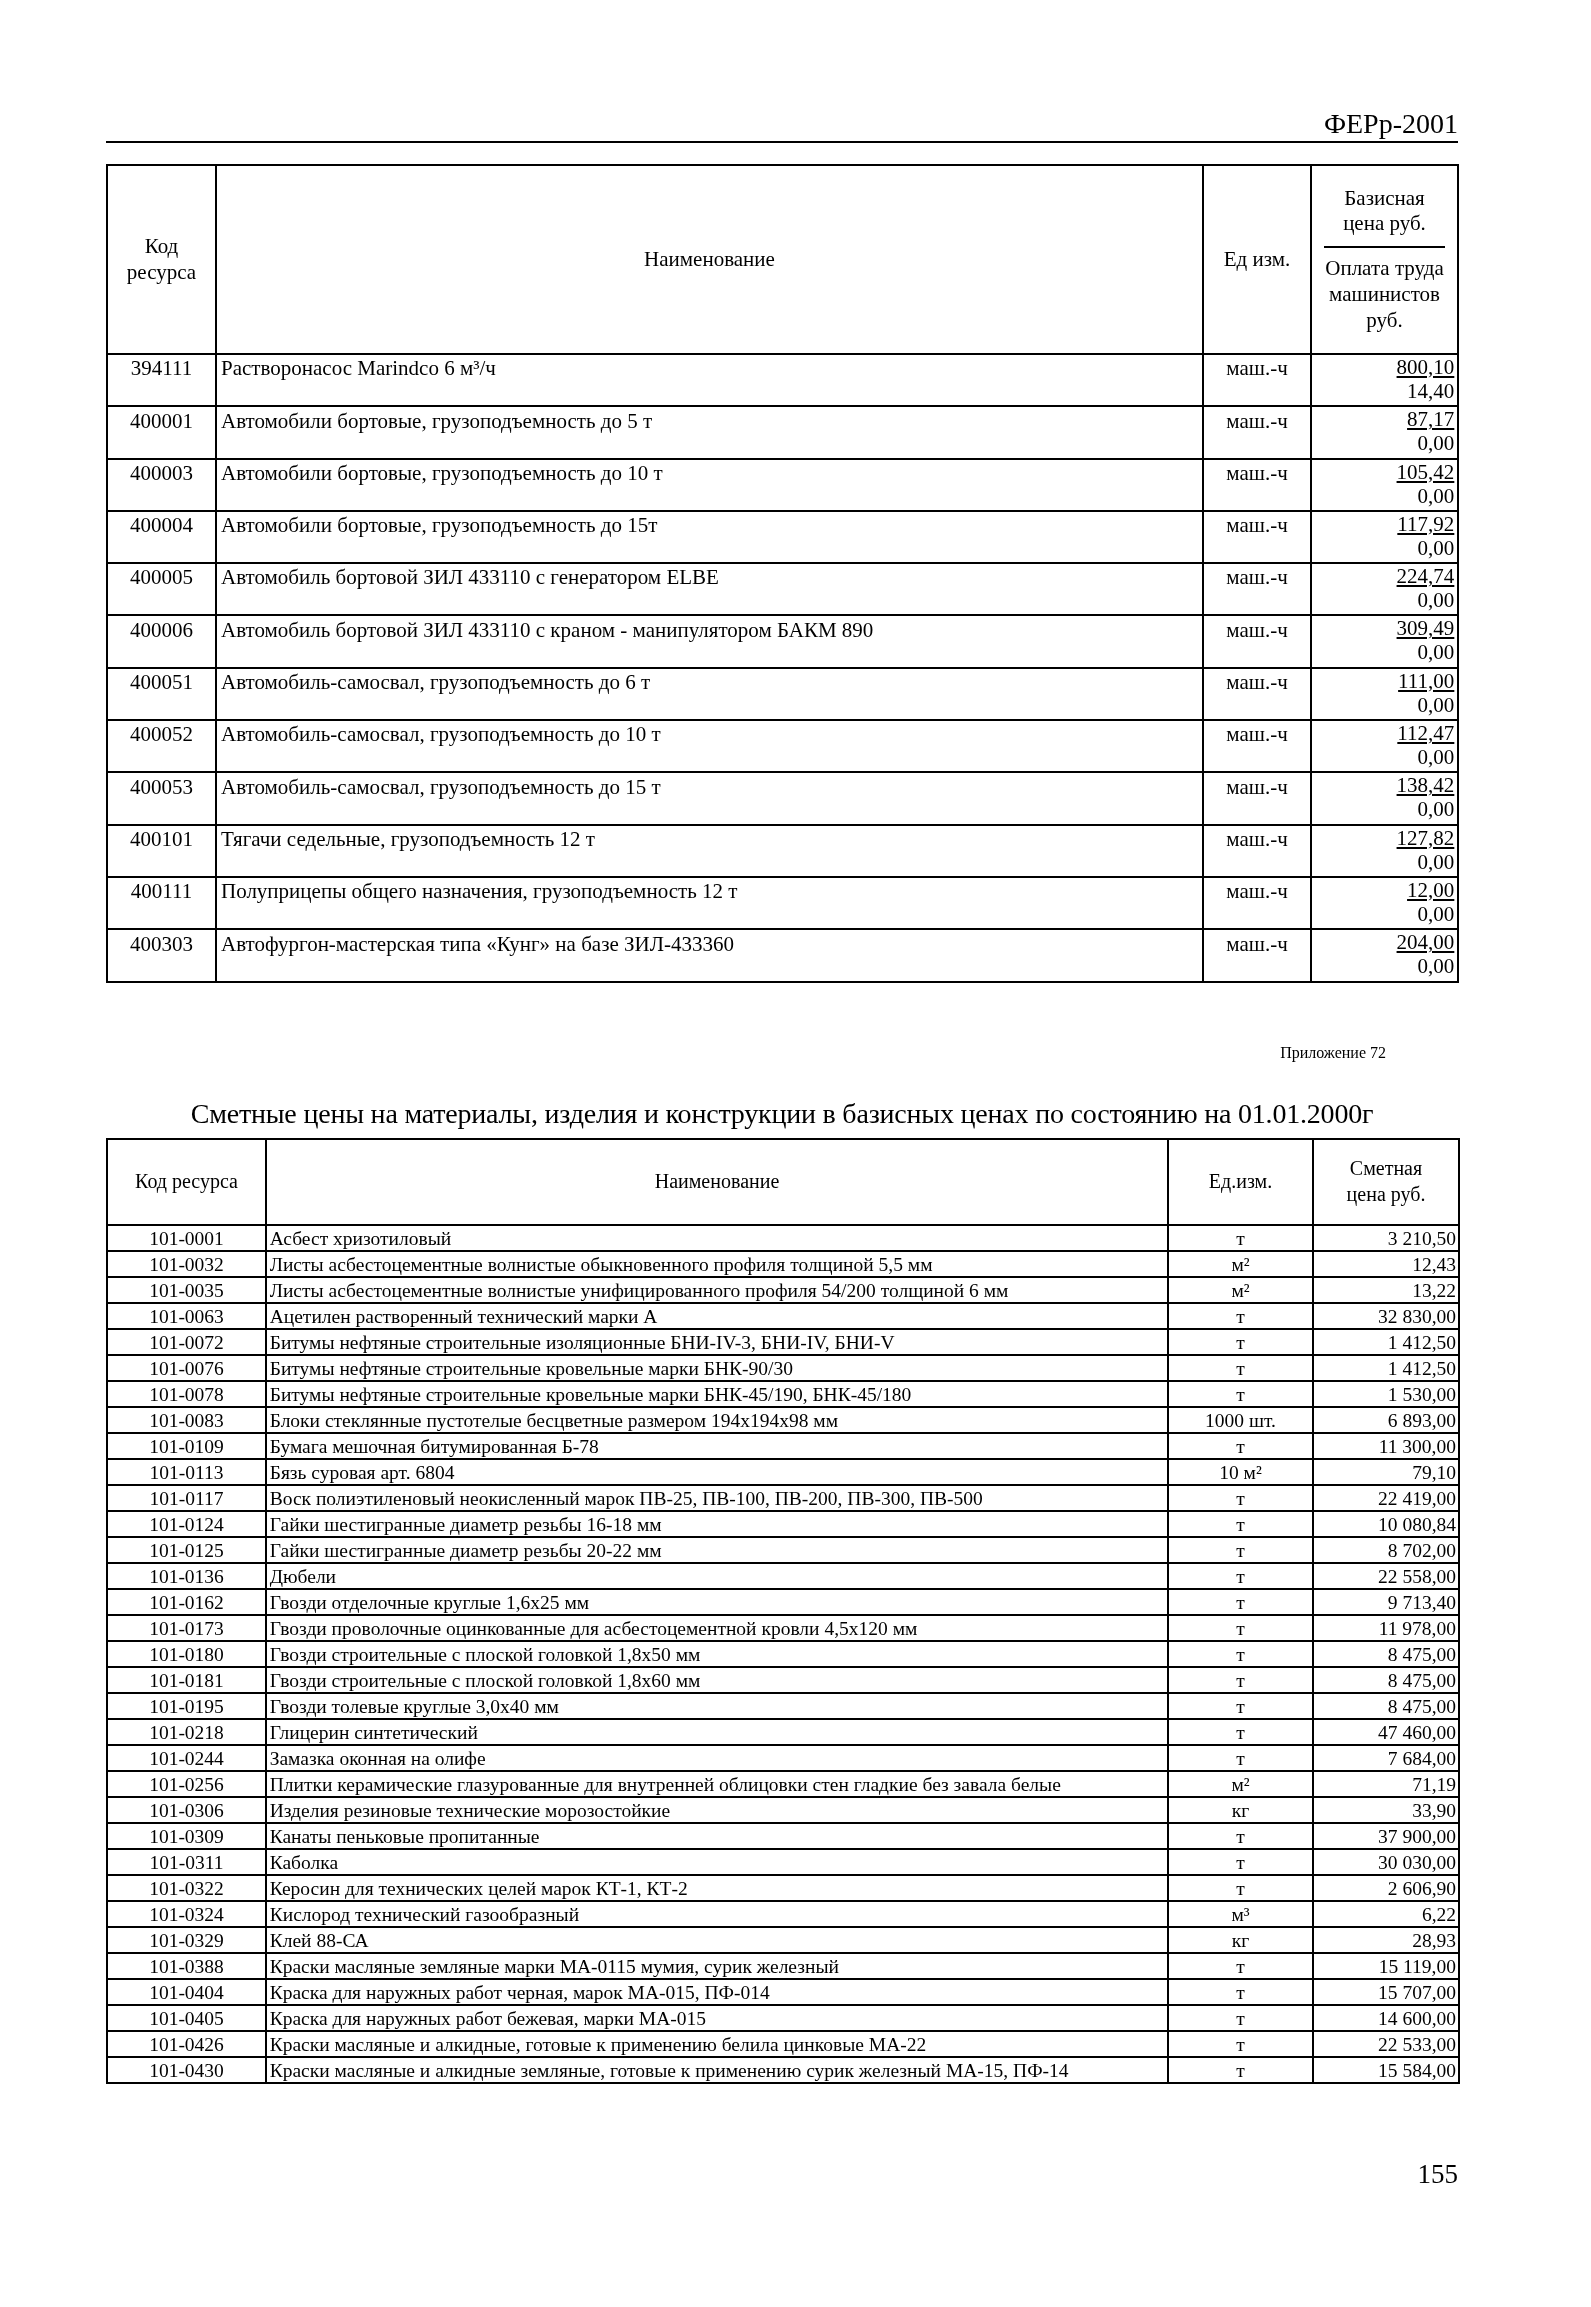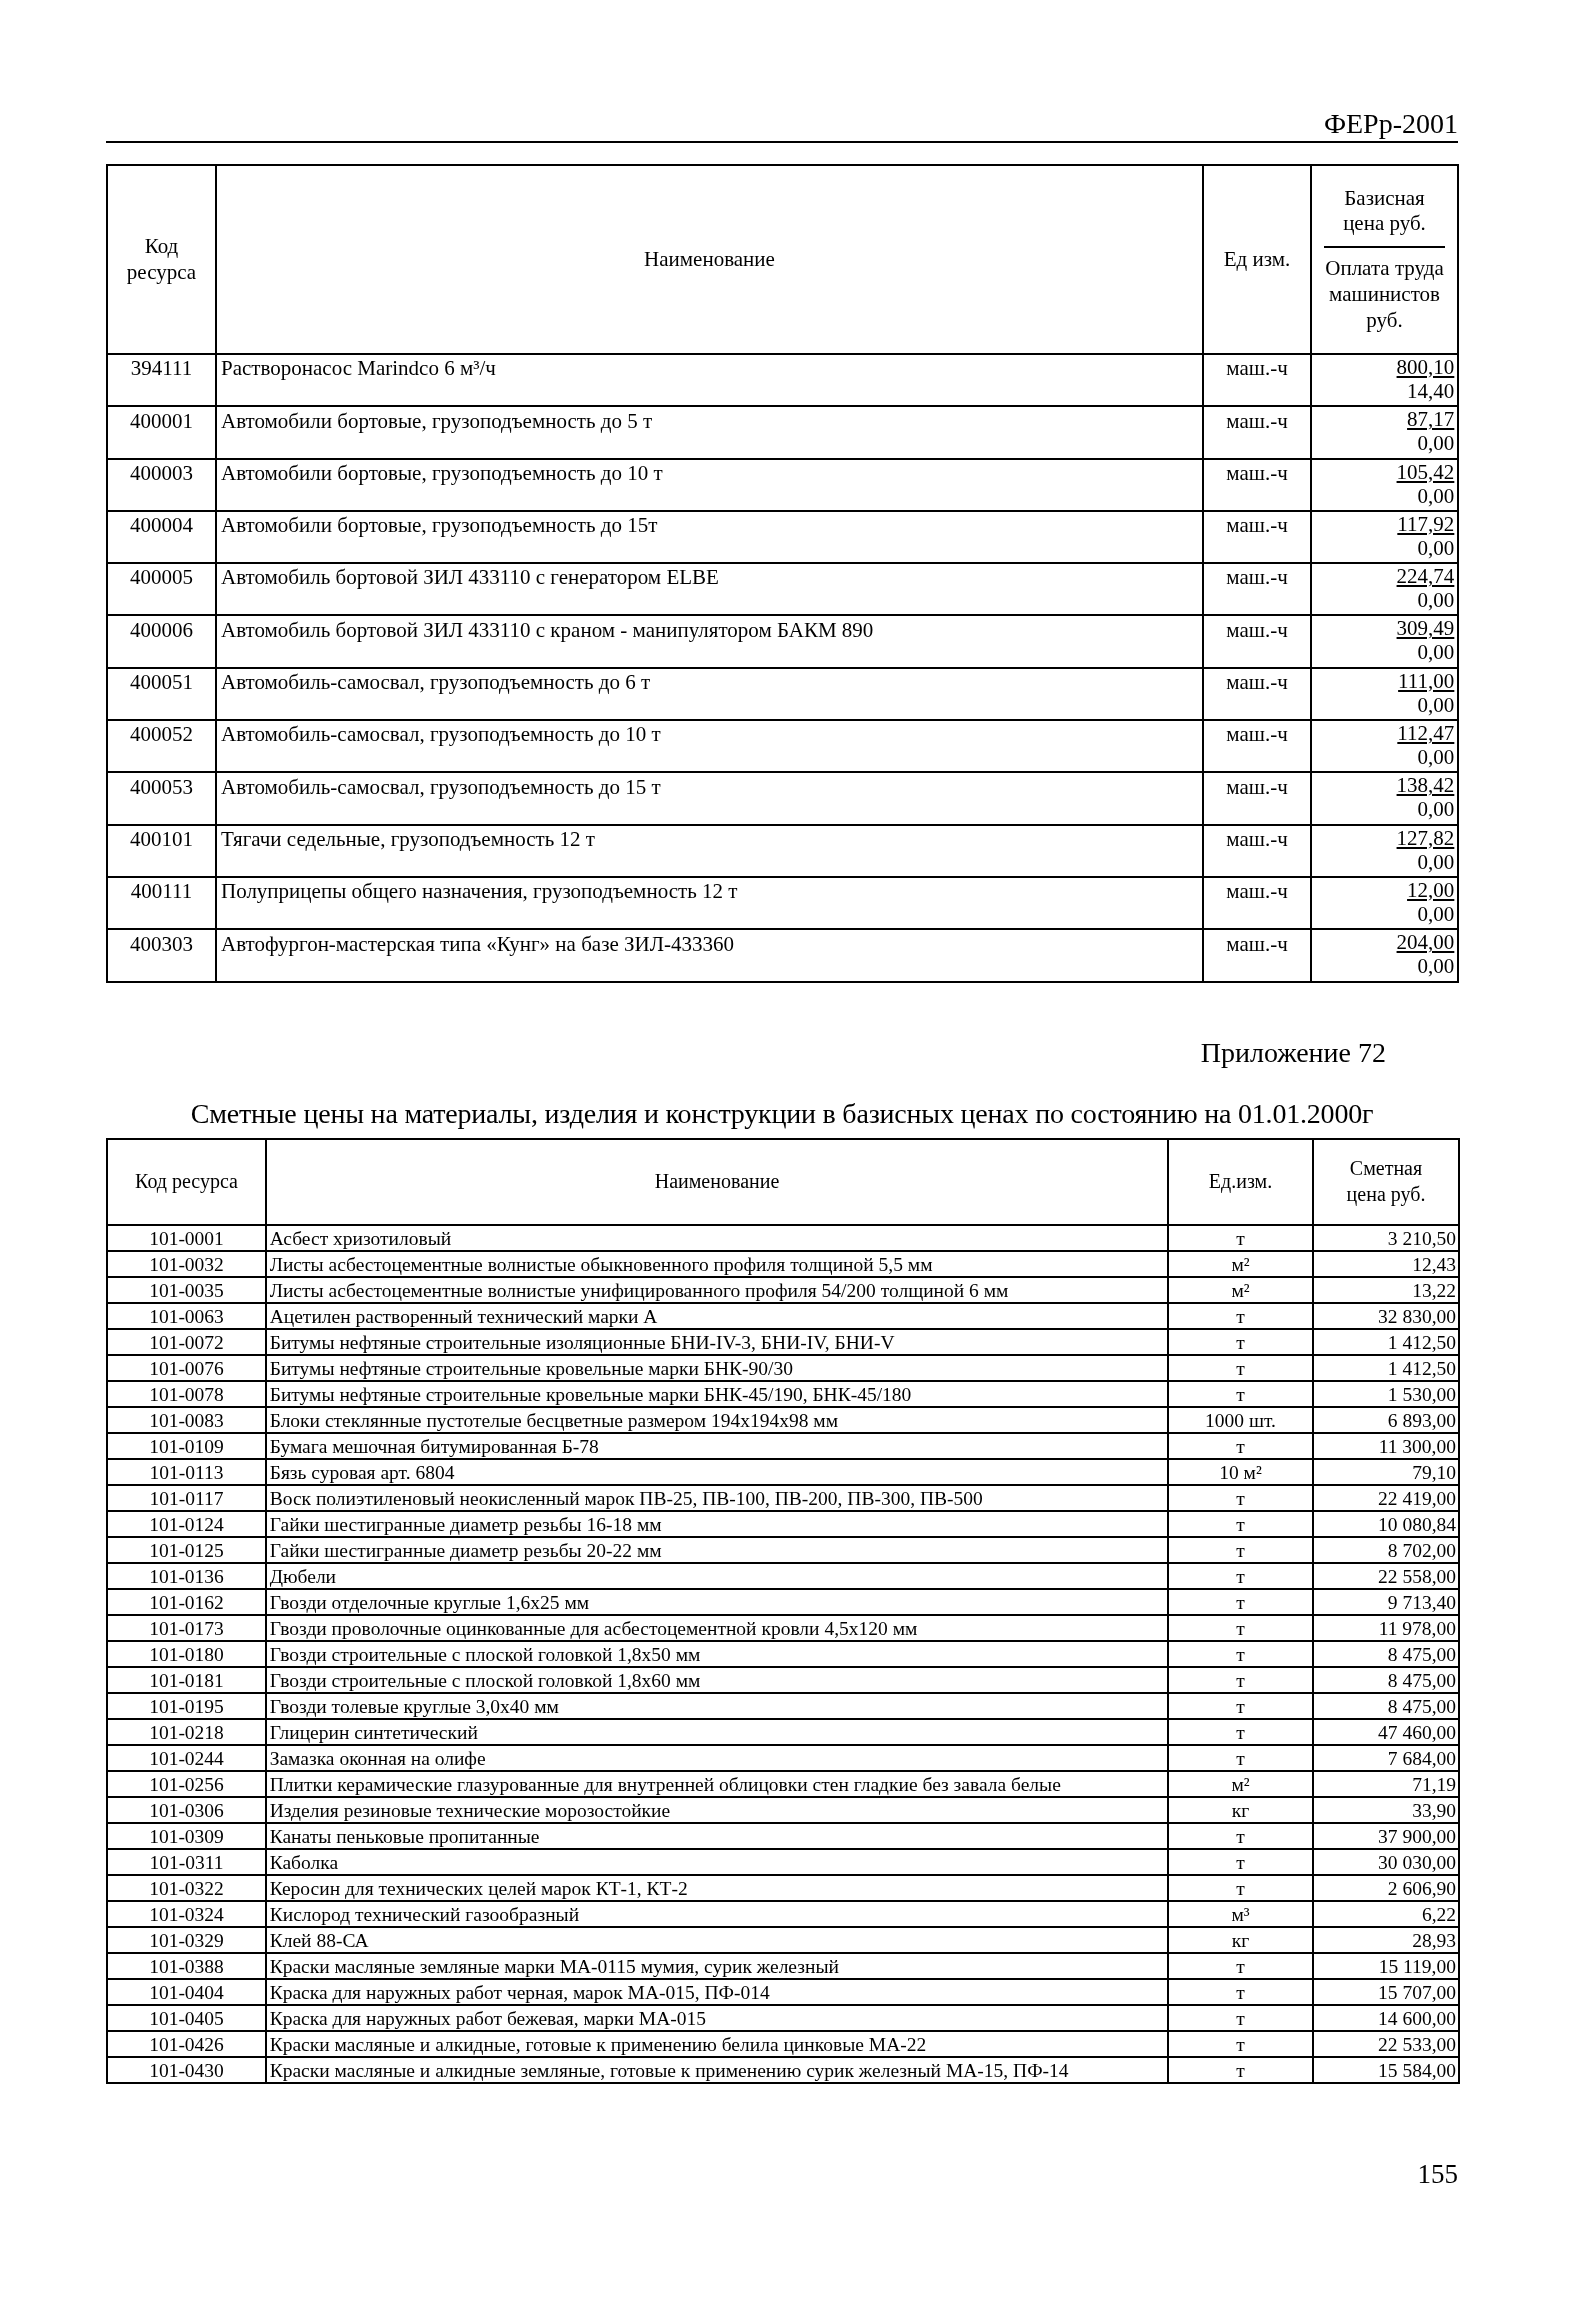--- a/index.html
+++ b/index.html
@@ -25,21 +25,21 @@
   #t1 .c-code { text-align: center; padding-top: 1.3px; }
   #t1 .c-name { padding-left: 4px; padding-top: 1.3px; white-space: nowrap; overflow: hidden; }
   #t1 .c-unit { text-align: center; padding-top: 1.3px; }
   #t1 .c-price { text-align: right; padding-right: 2.7px; }
   #t1 .price-main { text-decoration: underline; display: block; }
   #t1 .price-labor { display: block; }
   .hdr-price-split { display: block; width: 121px; margin: 9.4px auto 8px; border-top: 2px solid #000; }
 
   .appendix {
     position: absolute; right: 205px; top: 1037px;
-    font-size: 28px; line-height: 32px;
+    font-size: 16px; line-height: 32px;
   }
   .section-title {
     position: absolute; left: 106px; width: 1352px; top: 1098px;
     text-align: center; font-weight: normal; font-size: 28px; line-height: 32px;
     letter-spacing: -0.2px;
   }
 
   
   #t2 { left: 106px; top: 1138px; width: 1352px; font-size: 19.5px; }
   #t2 th { height: 84px; vertical-align: middle; text-align: center; line-height: 25.6px; font-size: 20px; }

